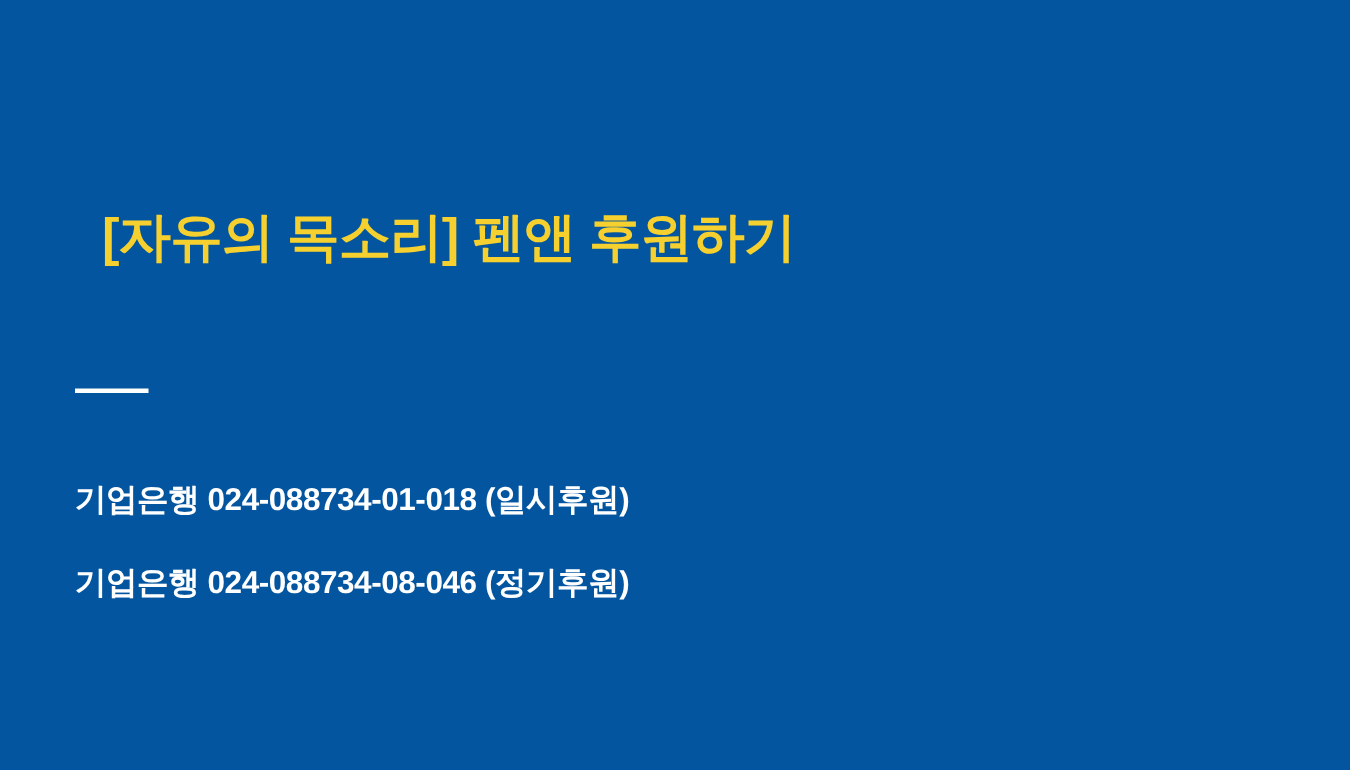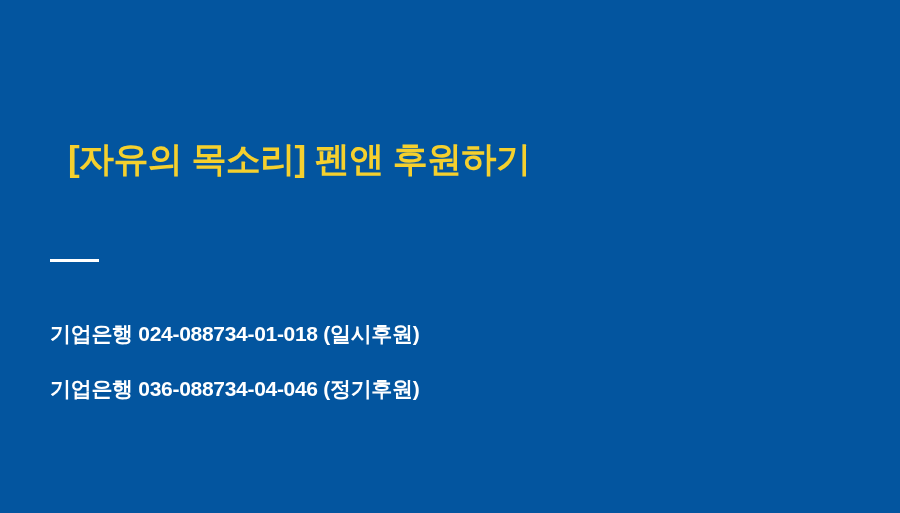--- a/index.html
+++ b/index.html
@@ -71,16 +71,16 @@
 <body>
 
 <div id="banner">
 
   <h1 id="promo-title">[자유의 목소리] 펜앤 후원하기</h1>
 
   <hr id="divider">
 
   <ul id="account-list">
     <li class="account-line">기업은행 024-088734-01-018 (일시후원)</li>
-    <li class="account-line">기업은행 036-088734-04-046 (정기후원)</li>
+    <li class="account-line">기업은행 024-088734-08-046 (정기후원)</li>
   </ul>
 
 </div>
 
 </body></html>

